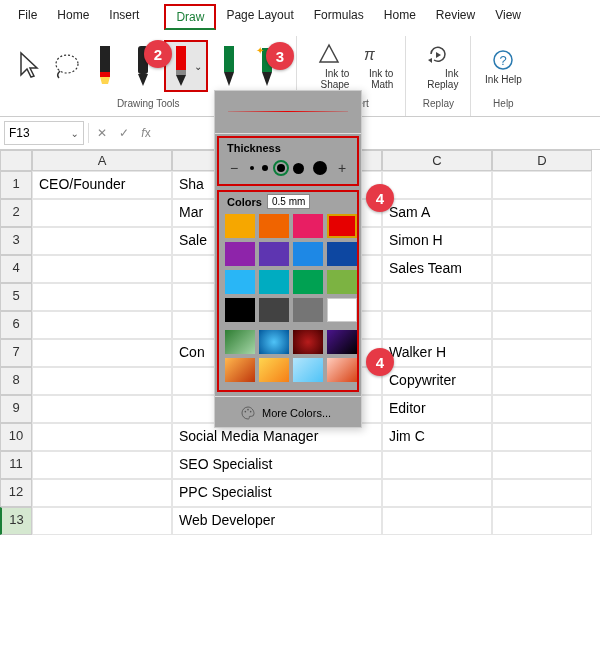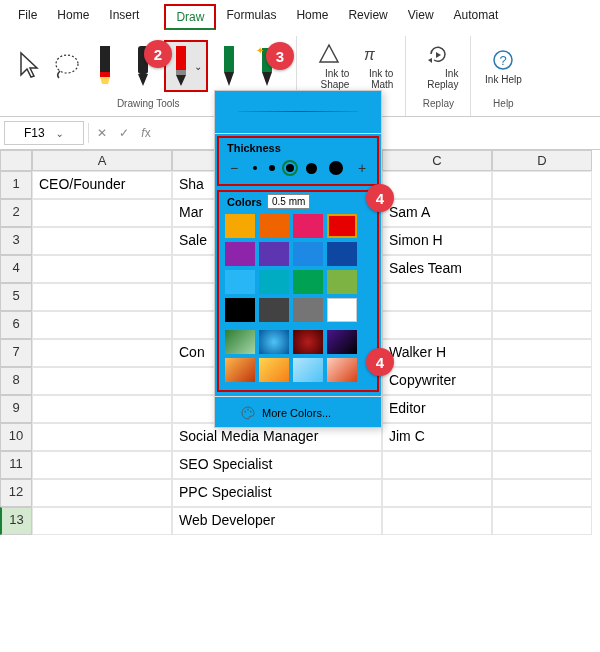--- a/index.html
+++ b/index.html
@@ -27,35 +27,35 @@
 
 
 .pen3-wrap { background: #e6e6e6; border: 2px solid #d00000; padding: 2px 4px; display: flex; align-items: center; }
 .pen3-wrap .dd { font-size: 10px; color: #333; margin-left: 2px; }
 
 
 .callout { position: absolute; width: 28px; height: 28px; border-radius: 50%; background: #e63946; color: #fff; font-weight: bold; display: flex; align-items: center; justify-content: center; font-size: 15px; box-shadow: 0 1px 3px rgba(0,0,0,0.3); z-index: 100; }
 
 
 .formula-bar { display: flex; align-items: center; padding: 4px 4px; gap: 4px; border-bottom: 1px solid #ccc; font-size: 12px; }
-.name-box { width: 80px; height: 24px; border: 1px solid #ccc; padding: 2px 19px; display: flex; align-items: center; justify-content: space-between; }
+.name-box { width: 80px; height: 24px; border: 1px solid #ccc; padding: 2px 4px; display: flex; align-items: center; justify-content: space-between; }
 .name-box .dd { color: #555; font-size: 10px; }
 .fb-btn { width: 18px; height: 22px; display: flex; align-items: center; justify-content: center; color: #888; }
 .fb-sep { width: 1px; height: 20px; background: #ddd; }
 
 
 .sheet { display: grid; grid-template-columns: 32px 140px 210px 110px 100px; font-size: 14px; }
 .corner { border: 1px solid #ccc; background: #f0f0f0; }
 .colhdr { border: 1px solid #ccc; background: #f0f0f0; text-align: center; font-size: 13px; color: #333; padding: 2px 0; }
 .rowhdr { border: 1px solid #ccc; background: #f0f0f0; text-align: center; font-size: 13px; color: #333; padding: 4px 0; }
 .rowhdr.sel { background: #d5e8d0; border-left: 2px solid #1a7f37; }
 .cell { border: 1px solid #e5e5e5; padding: 4px 6px; white-space: nowrap; overflow: hidden; min-height: 28px; color: #000; }
 
 
-.pen-dd { position: absolute; left: 214px; top: 90px; width: 168px; background: #0ea5e9; border: 1px solid #ccc; box-shadow: 2px 2px 8px rgba(0,0,0,0.2); z-index: 50; font-size: 11px; }
+.pen-dd { position: absolute; left: 214px; top: 90px; width: 148px; background: #a3a3a3; border: 1px solid #ccc; box-shadow: 2px 2px 8px rgba(0,0,0,0.2); z-index: 50; font-size: 11px; }
 .pen-dd .stroke { height: 40px; display: flex; align-items: center; justify-content: center; }
 .pen-dd .stroke-line { width: 120px; height: 1px; background: linear-gradient(to right, rgba(230,0,0,0.2), rgba(230,0,0,1), rgba(230,0,0,0.2)); }
 .pen-dd hr { border: none; border-top: 1px solid #ddd; margin: 2px 0; }
 .pen-dd .sec-title { font-weight: bold; padding: 4px 8px 2px; font-size: 11px; }
 .pen-dd .thick-row { display: flex; align-items: center; justify-content: space-between; padding: 4px 8px 8px; }
 .pen-dd .thick-dot { border-radius: 50%; background: #000; }
 .pen-dd .thick-dot.sel { outline: 2px solid #0a7d3a; outline-offset: 2px; background: #000; }
 .pen-dd .thick-minus, .pen-dd .thick-plus { font-size: 14px; color: #333; width: 14px; text-align: center; }
 .pen-dd .thick-box, .pen-dd .colors-box { border: 2px solid #d00000; margin: 0 2px 4px; }
 .pen-dd .tooltip { position: absolute; background: #fff; border: 1px solid #888; padding: 1px 4px; font-size: 10px; left: 48px; top: 2px; }
@@ -67,25 +67,25 @@
 .pen-dd .more .pal { width: 16px; height: 16px; }
 </style>
 </head>
 <body>
 
 <div class="tabs">
   <div class="tab">File</div>
   <div class="tab">Home</div>
   <div class="tab">Insert</div>
   <div class="tab tab-draw-box active">Draw</div>
+  <div class="tab">Page Layout</div>
   <div class="tab">Formulas</div>
   <div class="tab">Home</div>
   <div class="tab">Review</div>
   <div class="tab">View</div>
-  <div class="tab">Automat</div>
 </div>
 
 <div class="ribbon">
   <div class="group">
     <div class="tool-row">
       <div class="tool-btn">
         <svg width="24" height="30" viewBox="0 0 24 30">
             <path d="M4 2 L4 24 L10 18 L14 26 L17 25 L13 17 L20 17 Z" fill="none" stroke="#333" stroke-width="1.5"></path>
           </svg>
       </div>

